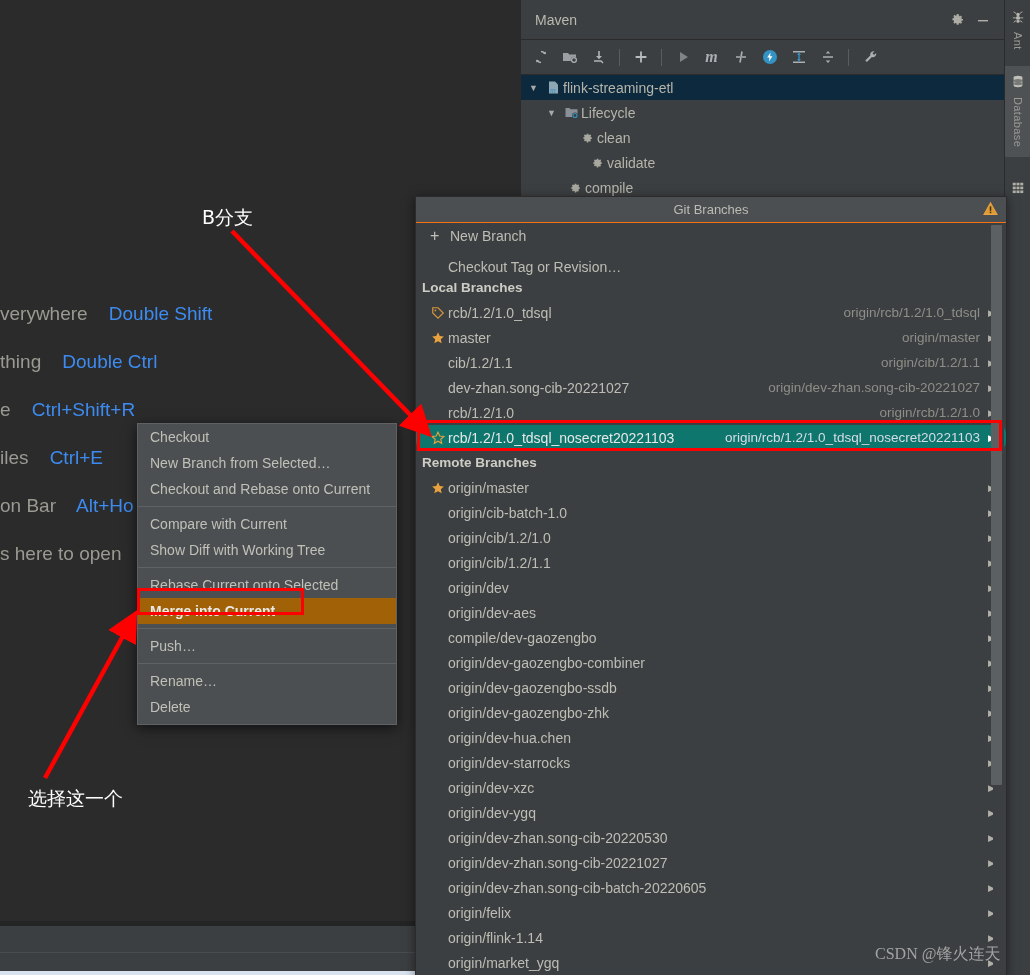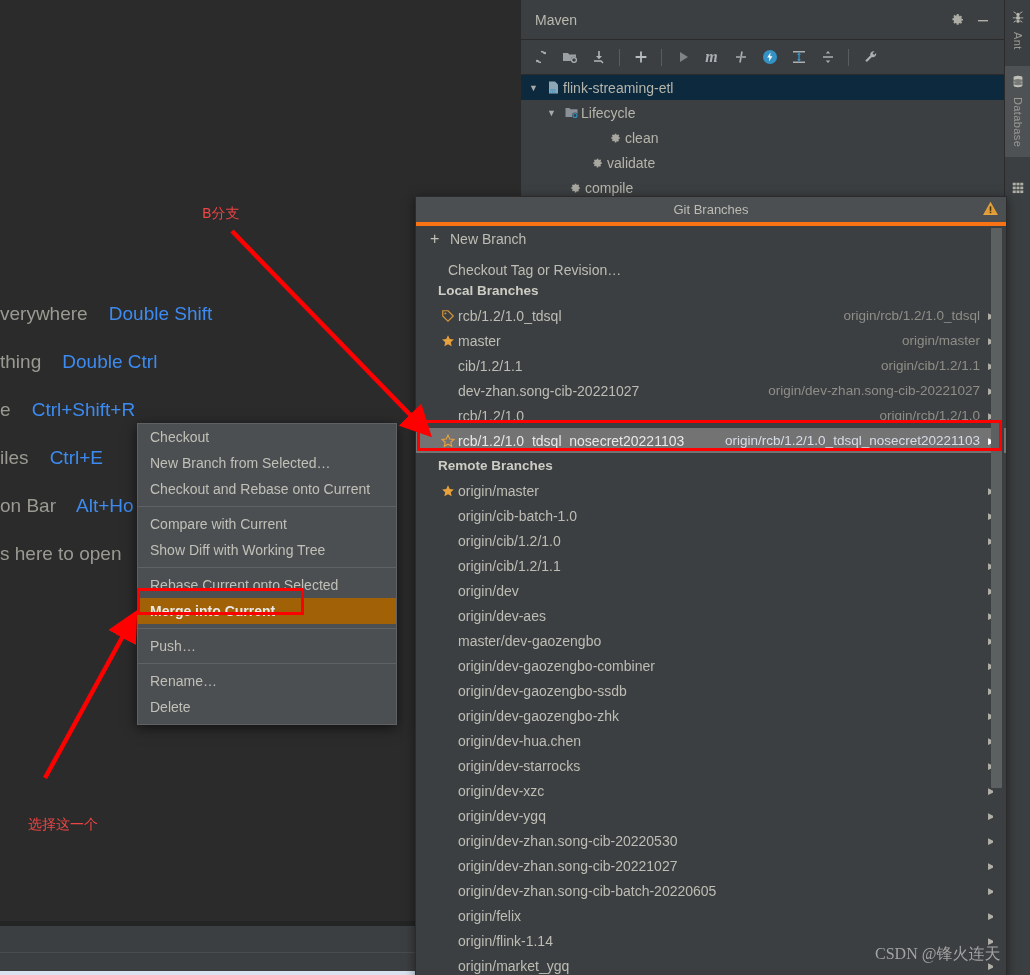--- a/index.html
+++ b/index.html
@@ -42,53 +42,53 @@
   
   #tool-strip{position:absolute;right:0;top:0;width:25px;height:975px;background:#3c3f41;border-left:1px solid #2b2b2b;}
   .vtab{width:25px;display:flex;flex-direction:column;align-items:center;padding:8px 0 10px 0;}
   .vtab .vtab-label{writing-mode:vertical-rl;font-size:11px;color:#9a9a94;letter-spacing:.4px;margin-top:4px;}
   .vtab.active{background:#4e5254;}
 
   
   #git-popup{position:absolute;left:415px;top:196px;width:590px;height:779px;background:#3c3f41;
              border:1px solid #2b2b2b;box-shadow:0 2px 10px rgba(0,0,0,.5);}
   #git-header{height:25px;display:flex;align-items:center;justify-content:center;position:relative;
-              background:#4b4f51;border-bottom:4px solid #f97316;}
+              background:#4b4f51;border-bottom:1px solid #f97316;}
   #git-title{font-size:13px;color:#bcbcb4;}
   #warn-icon{position:absolute;right:7px;top:3px;}
   #git-list{position:relative;height:753px;overflow:hidden;background:#3c3f41;}
   .gl-row{height:25px;display:flex;align-items:center;font-size:14px;color:#bdbdb5;
-          padding-left:24px;padding-right:22px;position:relative;white-space:nowrap;}
+          padding-left:14px;padding-right:22px;position:relative;white-space:nowrap;}
   .gl-row .ic{width:16px;display:inline-flex;align-items:center;justify-content:center;margin-right:2px;}
   .gl-row .ic.empty{width:16px;}
   .gl-row .nm{}
   .gl-row .tracking{position:absolute;right:26px;color:#8e8e88;font-size:13.5px;}
   .gl-row .arrow{position:absolute;right:11px;color:#b0b0a8;font-size:9px;}
-  .gl-row.sel{background:#737373;color:#e8e8e8;}
+  .gl-row.sel{background:#0f766e;color:#e8e8e8;border-radius:8px;}
   .gl-row.sel .tracking{color:#d7dde8;}
   .gl-row.sel .arrow{color:#ffffff;}
   .gl-section{height:25px;display:flex;align-items:center;font-size:13.5px;font-weight:bold;
-              color:#cdcdc5;padding-left:22px;}
+              color:#cdcdc5;padding-left:6px;}
   .gl-action{height:26px;display:flex;align-items:center;font-size:14px;color:#bdbdb5;padding-left:14px;}
   .gl-action .plus{color:#c0c0b8;font-size:16px;width:16px;display:inline-block;margin-right:4px;}
   #git-scroll-track{position:absolute;right:2px;top:0;width:11px;height:753px;background:#3c3f41;}
   #git-scroll-thumb{position:absolute;right:2px;top:2px;width:11px;height:560px;background:#5c6060;border-radius:1px;}
 
   
   #ctx-menu{position:absolute;left:137px;top:423px;width:258px;background:#4b4f51;
             border:1px solid #5e6264;box-shadow:0 3px 12px rgba(0,0,0,.6);padding:0 0 4px 0;}
   .ctx-item{height:26px;display:flex;align-items:center;font-size:14px;color:#c0c0b8;padding-left:12px;white-space:nowrap;}
   .ctx-item.sel{background:#a16207;color:#e9e9e9;font-weight:bold;}
   .ctx-sep{height:1px;background:#5e6264;margin:4px 0;}
 
   
-  .anno-text{position:absolute;color:#ef4444;font-size:14px;white-space:nowrap;
+  .anno-text{position:absolute;color:#ffffff;font-size:19px;white-space:nowrap;
              font-family:"DejaVu Sans","Liberation Sans",sans-serif;}
   #anno-b{left:202px;top:205px;}
-  #anno-pick{left:28px;top:816px;}
+  #anno-pick{left:28px;top:786px;}
   #anno-svg{position:absolute;left:0;top:0;width:1030px;height:975px;pointer-events:none;}
   #redbox-branch{position:absolute;left:417px;top:420px;width:585px;height:31px;
                  border:3px solid #ff0000;box-sizing:border-box;}
   #redbox-merge{position:absolute;left:137px;top:588px;width:167px;height:27px;
                 border:3px solid #ff0000;box-sizing:border-box;}
   #watermark{position:absolute;left:875px;top:944px;font-size:16px;color:#a3a3a3;
              font-family:Liberation Serif, serif;white-space:nowrap;}
 </style>
 </head>
 <body>
@@ -231,21 +231,21 @@
       <span class="tri">▼</span>
       <span class="tree-ic">
         <svg width="15" height="15" viewBox="0 0 15 15">
             <path d="M1.5 3h4l1 1.3h7V12h-12z" fill="#8a9097"></path>
             <circle cx="11" cy="10.5" r="3" fill="#3c3f41"></circle>
             <circle cx="11" cy="10.5" r="2" fill="none" stroke="#3592c4" stroke-width="1.1"></circle>
           </svg>
       </span>
       <span>Lifecycle</span>
     </div>
-    <div class="tree-row" style="padding-left:40px;margin-left:44px;">
+    <div class="tree-row" style="padding-left:56px;">
       <span class="tree-ic">
         <svg width="14" height="14" viewBox="0 0 16 16">
             <path fill="#a8a8a0" d="M8 5.4a2.6 2.6 0 1 0 0 5.2 2.6 2.6 0 0 0 0-5.2zm0 4a1.4 1.4 0 1 1 0-2.8 1.4 1.4 0 0 1 0 2.8z"></path>
             <path fill="#a8a8a0" d="M13.6 7h-1.1c-.1-.4-.25-.77-.46-1.1l.78-.78-1.28-1.28-.78.78c-.33-.21-.7-.36-1.1-.46V3.1H7.66v1.06c-.4.1-.77.25-1.1.46l-.78-.78-1.28 1.28.78.78c-.21.33-.36.7-.46 1.1H3.76v1.8h1.06c.1.4.25.77.46 1.1l-.78.78 1.28 1.28.78-.78c.33.21.7.36 1.1.46V13.1h1.8v-1.06c.4-.1.77-.25 1.1-.46l.78.78 1.28-1.28-.78-.78c.21-.33.36-.7.46-1.1h1.1V7z"></path>
           </svg>
       </span>
       <span>clean</span>
     </div>
     <div class="tree-row" style="padding-left:44px;margin-left:22px;">
       <span class="tree-ic">
@@ -421,21 +421,21 @@
         <span class="nm">origin/dev</span>
         <span class="arrow">▶</span>
       </div>
     <div class="gl-row">
         <span class="ic empty"></span>
         <span class="nm">origin/dev-aes</span>
         <span class="arrow">▶</span>
       </div>
     <div class="gl-row">
         <span class="ic empty"></span>
-        <span class="nm">master/dev-gaozengbo</span>
+        <span class="nm">compile/dev-gaozengbo</span>
         <span class="arrow">▶</span>
       </div>
     <div class="gl-row">
         <span class="ic empty"></span>
         <span class="nm">origin/dev-gaozengbo-combiner</span>
         <span class="arrow">▶</span>
       </div>
     <div class="gl-row">
         <span class="ic empty"></span>
         <span class="nm">origin/dev-gaozengbo-ssdb</span>

